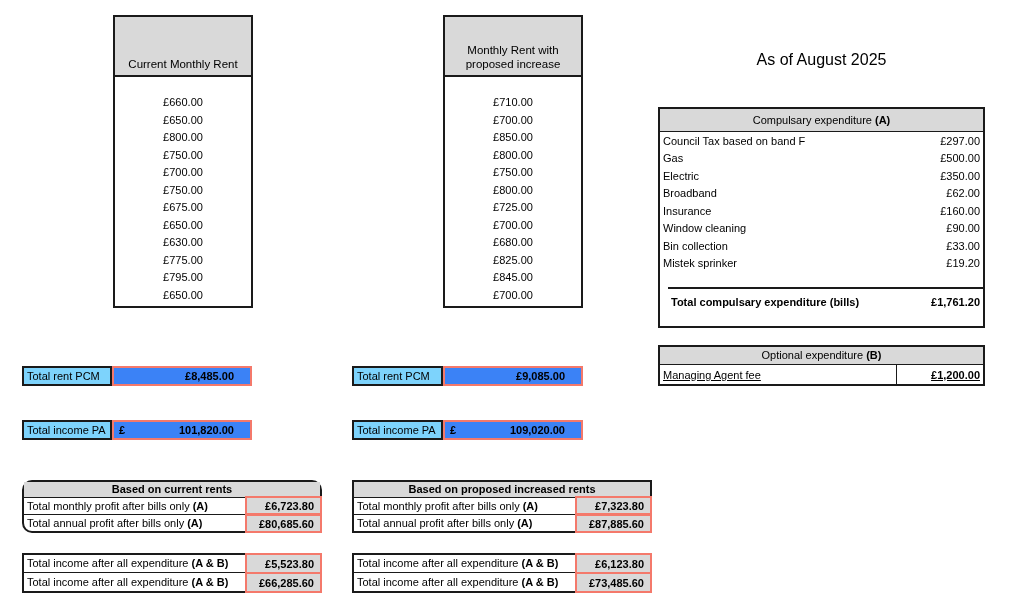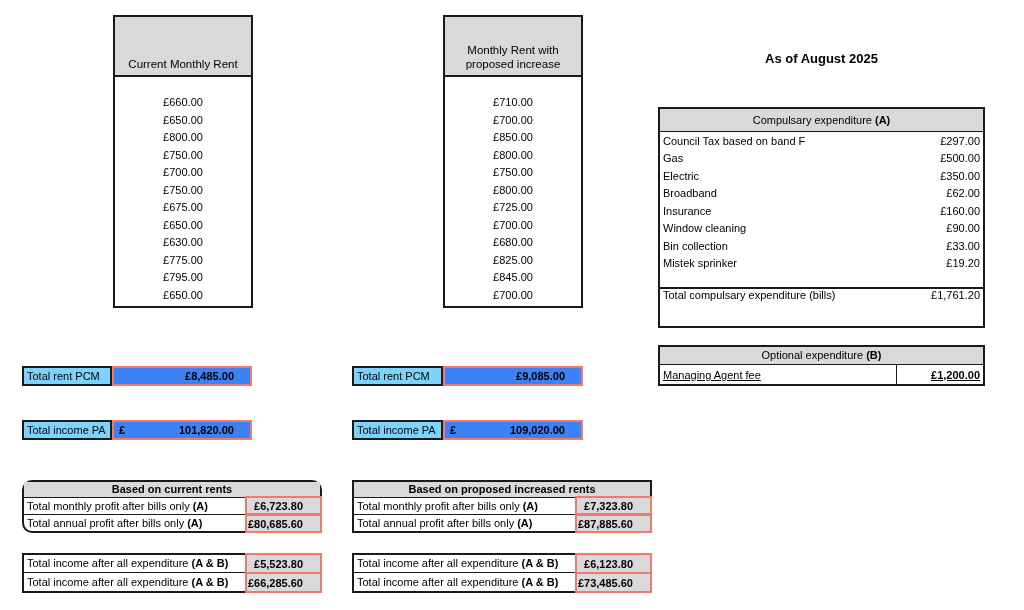--- a/index.html
+++ b/index.html
@@ -13,44 +13,44 @@
   .rent-hdr{height:54px;background:#d9d9d9;border-bottom:2px solid #1a1a1a;display:flex;flex-direction:column;
             align-items:center;justify-content:flex-end;text-align:center;padding-bottom:4px;font-size:11.5px;line-height:13.5px;}
   .rent-vals{padding-top:17px;}
   .vrow{height:17.5px;line-height:17.5px;text-align:center;font-size:11px;}
 
   
   .exptable{border:2px solid #1a1a1a;background:#fff;}
   .exp-hdr{height:22px;line-height:22px;background:#d9d9d9;border-bottom:1px solid #1a1a1a;text-align:center;font-size:11px;}
   .exp-row{height:17.5px;display:flex;justify-content:space-between;align-items:center;padding:0 3px;font-size:11px;}
   .exp-spacer{height:15px;}
-  .exp-total{height:19px;border-top:2px solid #1a1a1a;display:flex;justify-content:space-between;align-items:flex-start;
-             padding:0 3px;font-size:11px;font-weight:normal;}
+  .exp-total{height:19px;border-top:2px solid #1a1a1a;display:flex;justify-content:space-between;align-items:flex-end;
+             padding:0 3px;font-size:11px;font-weight:bold;margin-left:8px;}
   .opt-row{height:19px;display:flex;font-size:11px;text-decoration:underline;}
   .opt-label{flex:1;display:flex;align-items:center;padding-left:3px;}
   .opt-val{width:83px;border-left:1px solid #1a1a1a;display:flex;align-items:center;justify-content:flex-end;
            padding-right:3px;font-weight:bold;}
 
   
   .lblcell{border:2px solid #1a1a1a;background:#7dd3fc;font-size:11px;display:flex;align-items:center;
            padding-left:3px;white-space:nowrap;overflow:hidden;}
   .redcell{background:#3b82f6;border:2px solid #f4796b;font-size:11px;font-weight:bold;display:flex;
            align-items:center;justify-content:flex-end;padding-right:16px;}
   .redcell.acct{justify-content:space-between;padding-left:5px;}
 
   
   .sumtable{border:2px solid #1a1a1a;background:#fff;position:absolute;box-sizing:border-box;}
   .sum-hdr{height:15px;line-height:15px;border-bottom:1px solid #1a1a1a;background:#d9d9d9;
            text-align:center;font-weight:bold;font-size:11px;}
   .sum-row{height:16px;line-height:16px;font-size:11px;padding-left:3px;white-space:nowrap;overflow:hidden;}
   .sum-row.mid{border-bottom:1px solid #1a1a1a;height:16px;}
   .sum-val{position:absolute;right:-2px;width:77px;background:#d9d9d9;border:2px solid #f4796b;box-sizing:border-box;
-           font-size:11px;font-weight:bold;display:flex;align-items:center;justify-content:flex-end;padding-right:17px;}
-
-  .heading{font-weight:bold;font-size:13px;text-align:center;}
+           font-size:11px;font-weight:bold;display:flex;align-items:center;justify-content:flex-end;padding-right:6px;}
+
+  .heading{font-weight:normal;font-size:16px;text-align:center;}
 </style>
 </head>
 <body>
 
 <div class="canvas">
 
   <div class="abs rentbox" style="left:113px;top:15px;width:140px;height:293px;">
     <div class="rent-hdr">
       <span>Current Monthly Rent</span>
     </div>

